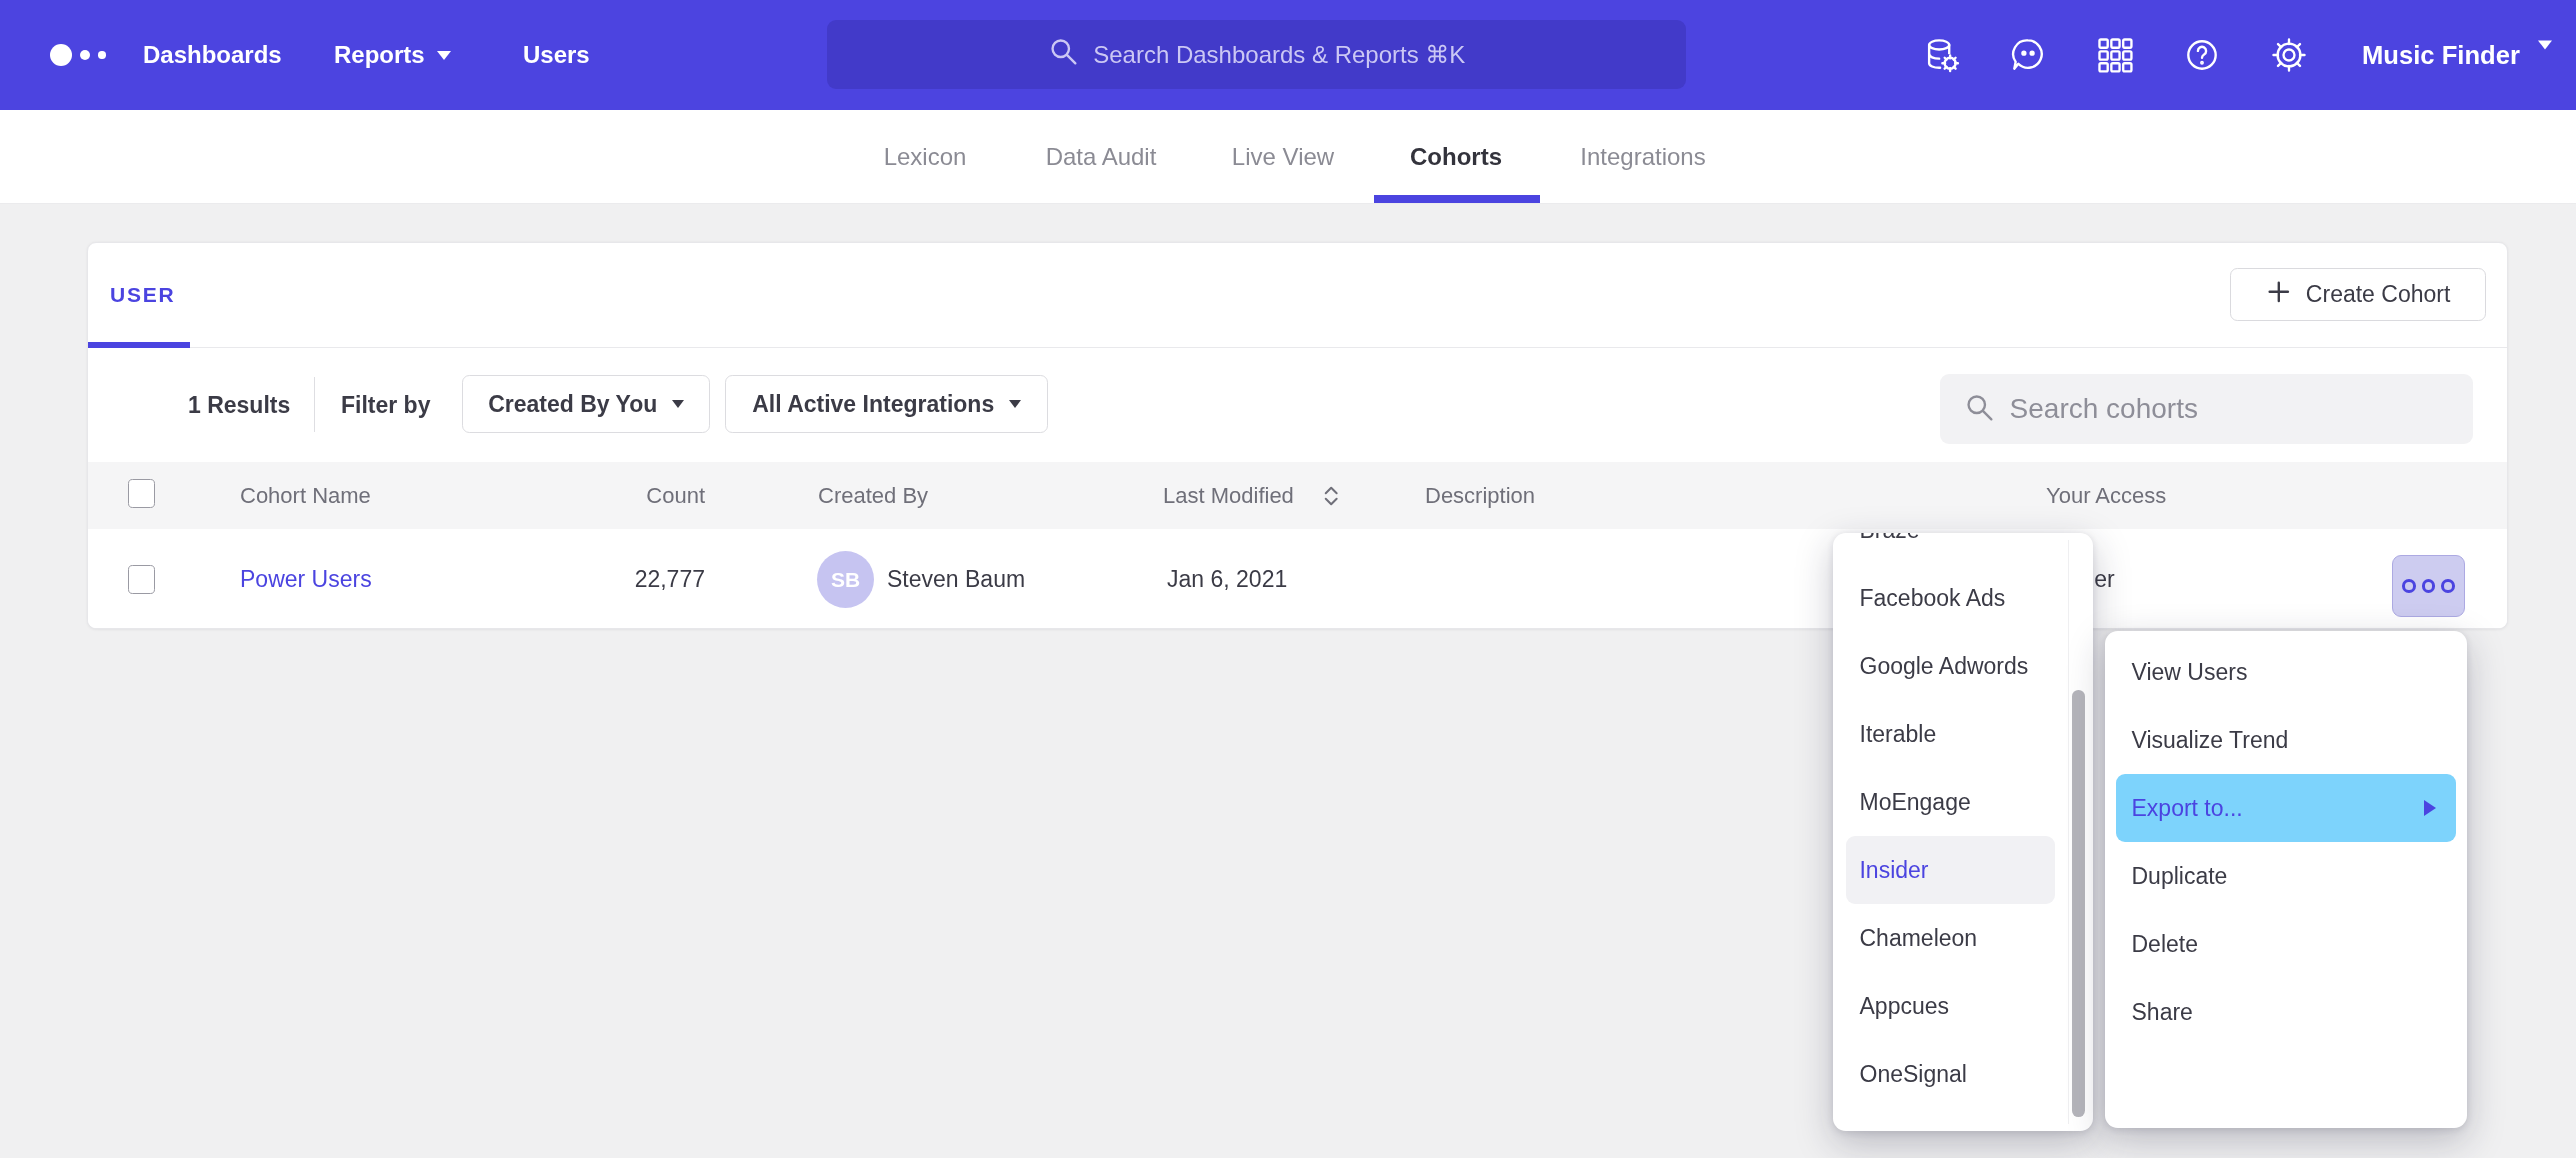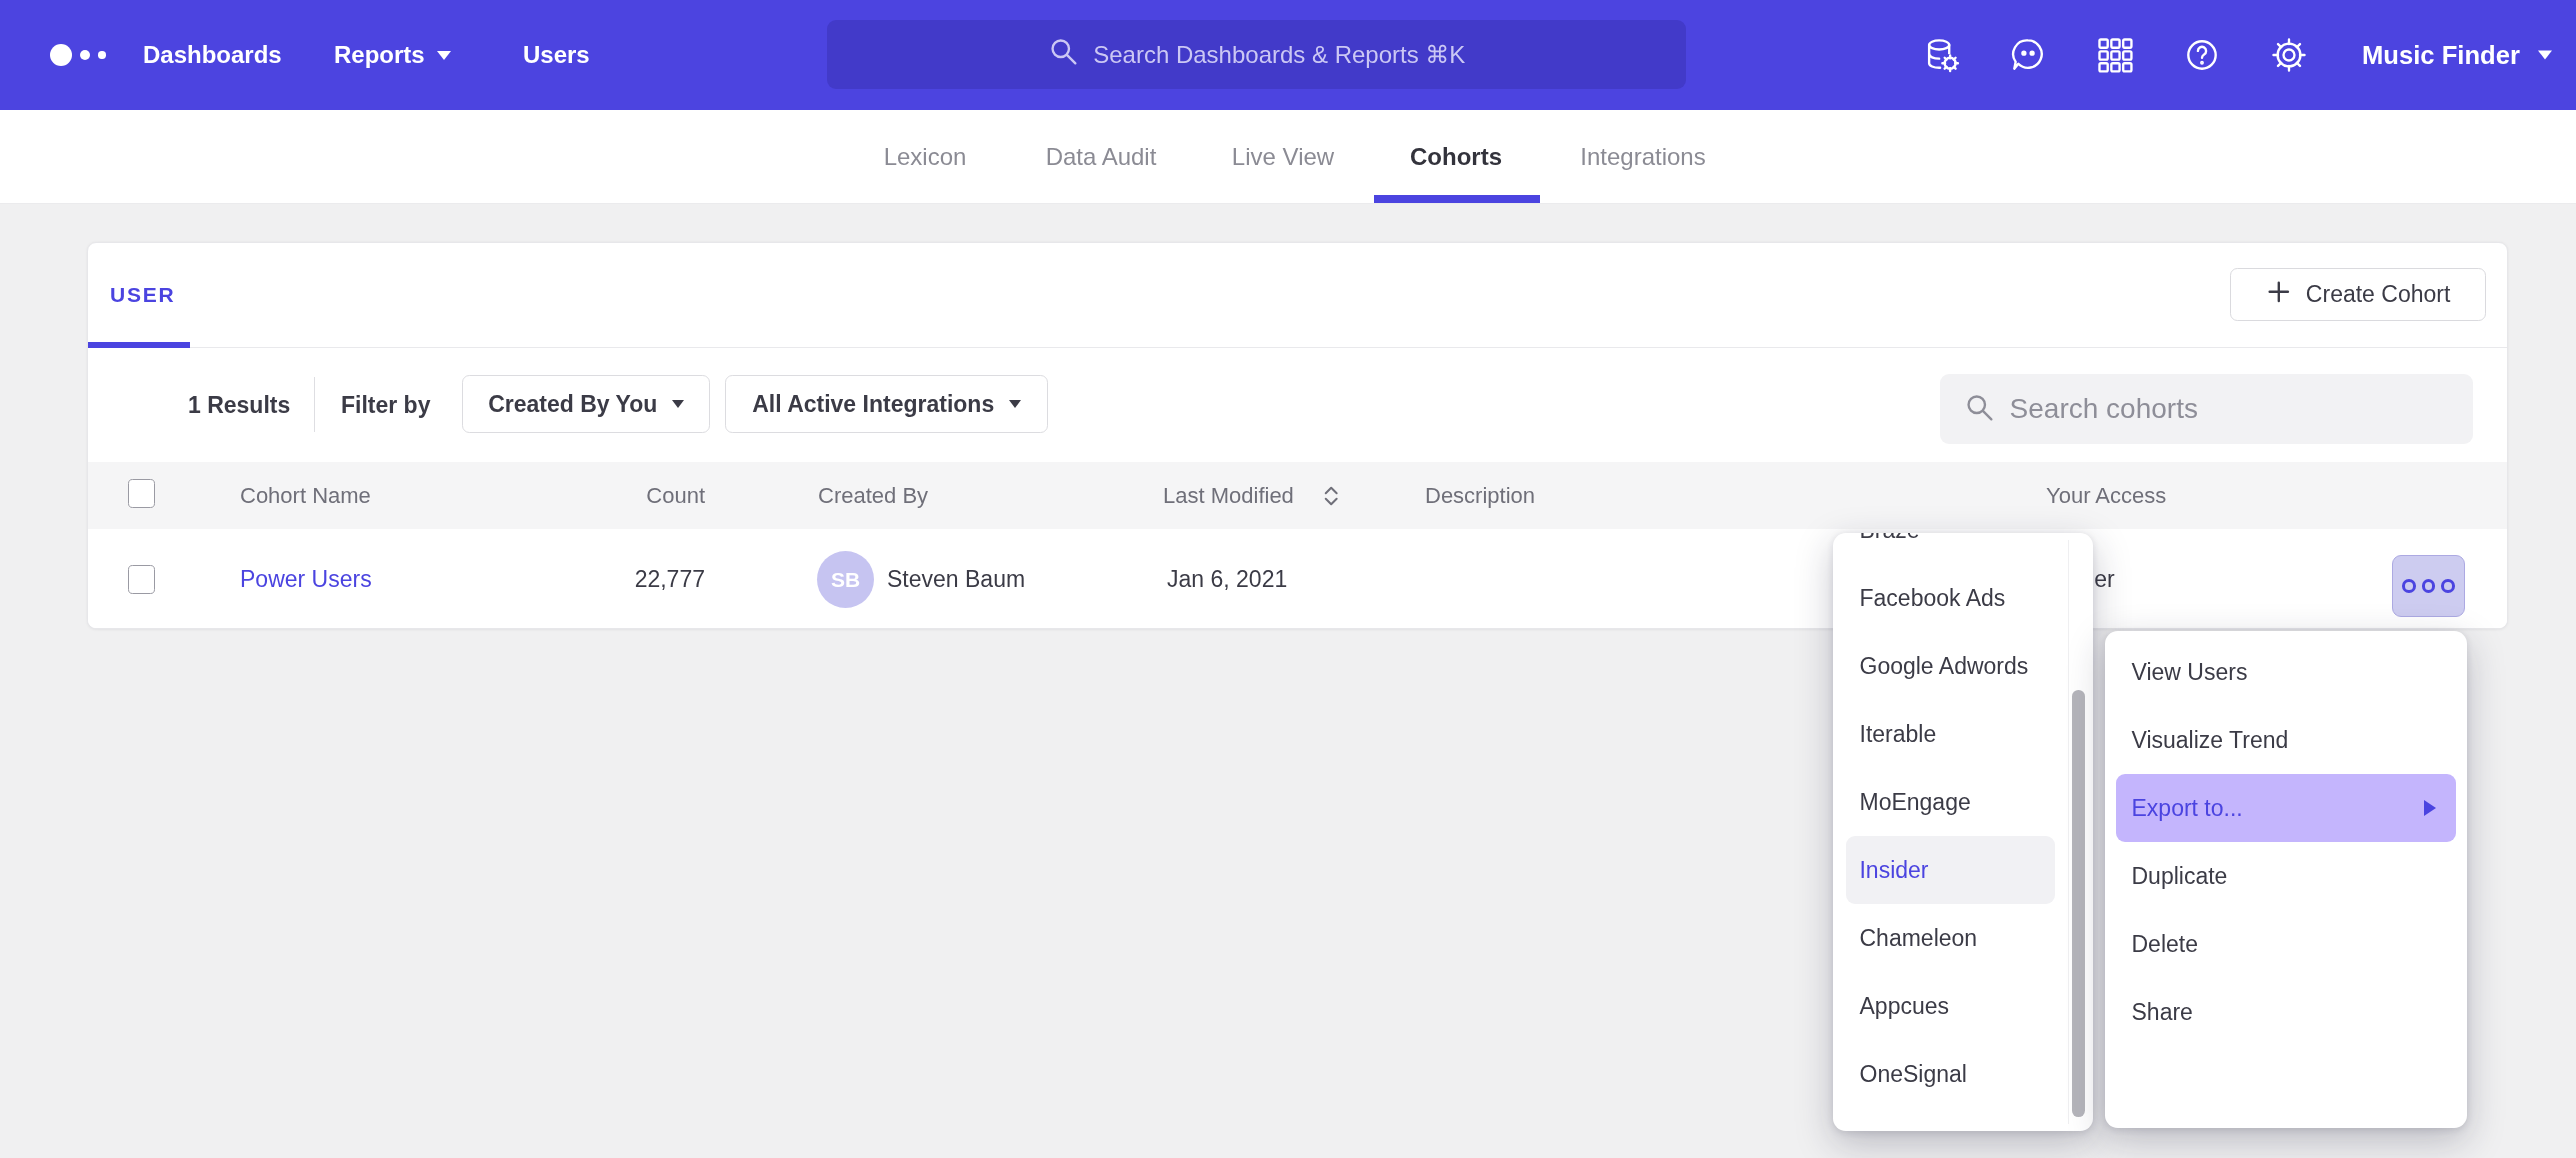--- a/index.html
+++ b/index.html
@@ -14,21 +14,21 @@
   .brand .c2 { width:10px; height:10px; border-radius:50%; background:#fff; }
   .brand .c3 { width:7.3px;  height:7.3px;  border-radius:50%; background:#fff; }
   .nav-link { color:#fff; font-size:24px; font-weight:600; display:flex; align-items:center; gap:12.8px; cursor:pointer; }
   .caret-w { width:0; height:0; border-left:7.3px solid transparent; border-right:7.3px solid transparent; border-top:9px solid #fff; }
   .caret-d { width:0; height:0; border-left:6.4px solid transparent; border-right:6.4px solid transparent; border-top:8.2px solid #3B3B46; }
   .gsearch { position:absolute; left:827px; top:20px; width:859px; height:69px; border-radius:9px;
              background:#423AC9; display:flex; align-items:center; justify-content:center; gap:14.6px;
              color:#CBC7F4; font-size:24px; cursor:text; }
   .navicon { width:42px; height:42px; }
   .navicon svg { width:42px; height:42px; stroke:#fff; fill:none; stroke-width:2.6; stroke-linecap:round; stroke-linejoin:round; }
-  .project { color:#fff; font-size:25.6px; font-weight:700; display:flex; align-items:center; gap:18px; cursor:pointer; }
+  .project { color:#fff; font-size:25.6px; font-weight:700; display:flex; gap:18px; cursor:pointer; }
 
   
   .subnav { position:absolute; left:0; top:110px; width:2576px; height:94px; background:#fff; border-bottom:0.9px solid #EBEBED; z-index:19; }
   .tab { position:absolute; top:50%; transform:translate(-50%,-50%); font-size:24px; color:#8B8B94; cursor:pointer; white-space:nowrap; }
   .tab.active { color:#33333C; font-weight:700; }
   .tab-underline { position:absolute; left:1374px; bottom:0; width:166px; height:8.2px; background:#4B44E0; }
 
   
   .card { position:absolute; left:87px; top:242px; width:2421px; height:387px; background:#fff;
           border:0.9px solid #E7E7EA; border-radius:9px; box-shadow:0 0.9px 2.7px rgba(20,20,40,.06); z-index:1; overflow:hidden; }
@@ -71,21 +71,21 @@
               border-radius:9px; display:flex; align-items:center; justify-content:center; gap:5.5px; cursor:pointer; z-index:4; }
   .dots-btn i { display:block; width:13.7px; height:13.7px; border:3.2px solid #4B44E0; border-radius:50%; }
 
   
   .menu { position:absolute; background:#fff; border-radius:12.8px; box-shadow:0 12.8px 37px rgba(30,30,60,.25), 0 1.8px 7.3px rgba(30,30,60,.12); }
   .submenu { left:1833px; top:533px; width:260px; height:598px; padding:7.3px 0; overflow:hidden; z-index:8; }
   .ctxmenu { left:2105px; top:631px; width:362px; height:497px; padding:7.3px 0; z-index:9; }
   .mi { height:68px; display:flex; align-items:center; padding-left:26.5px; font-size:23px; color:#3B3B46; cursor:pointer; white-space:nowrap; }
   .submenu .mi.clipped { margin-top:-44px; }
   .submenu .mi.hl { margin:0 38px 0 12.8px; padding-left:13.7px; background:#F1F1F4; border-radius:9px; color:#4B44E0; }
-  .ctxmenu .mi.hl { margin:0 11px; padding-left:15.5px; background:#c4b5fd; border-radius:9px; color:#4B44E0; }
+  .ctxmenu .mi.hl { margin:0 11px; padding-left:15.5px; background:#7dd3fc; border-radius:9px; color:#4B44E0; }
   .arrow-r { margin-left:auto; margin-right:20px; width:0; height:0; border-top:8.2px solid transparent;
              border-bottom:8.2px solid transparent; border-left:12px solid #4B44E0; }
   .sb-line { position:absolute; left:235px; top:7.3px; bottom:7.3px; width:0.9px; background:#EFEFF1; }
   .sb-thumb { position:absolute; left:239px; top:157px; width:12.8px; height:427px; background:#B5B5BB; border-radius:6.4px; cursor:pointer; }
 </style>
 </head>
 <body>
 
 <header class="topnav">
   <div class="abs brand">

